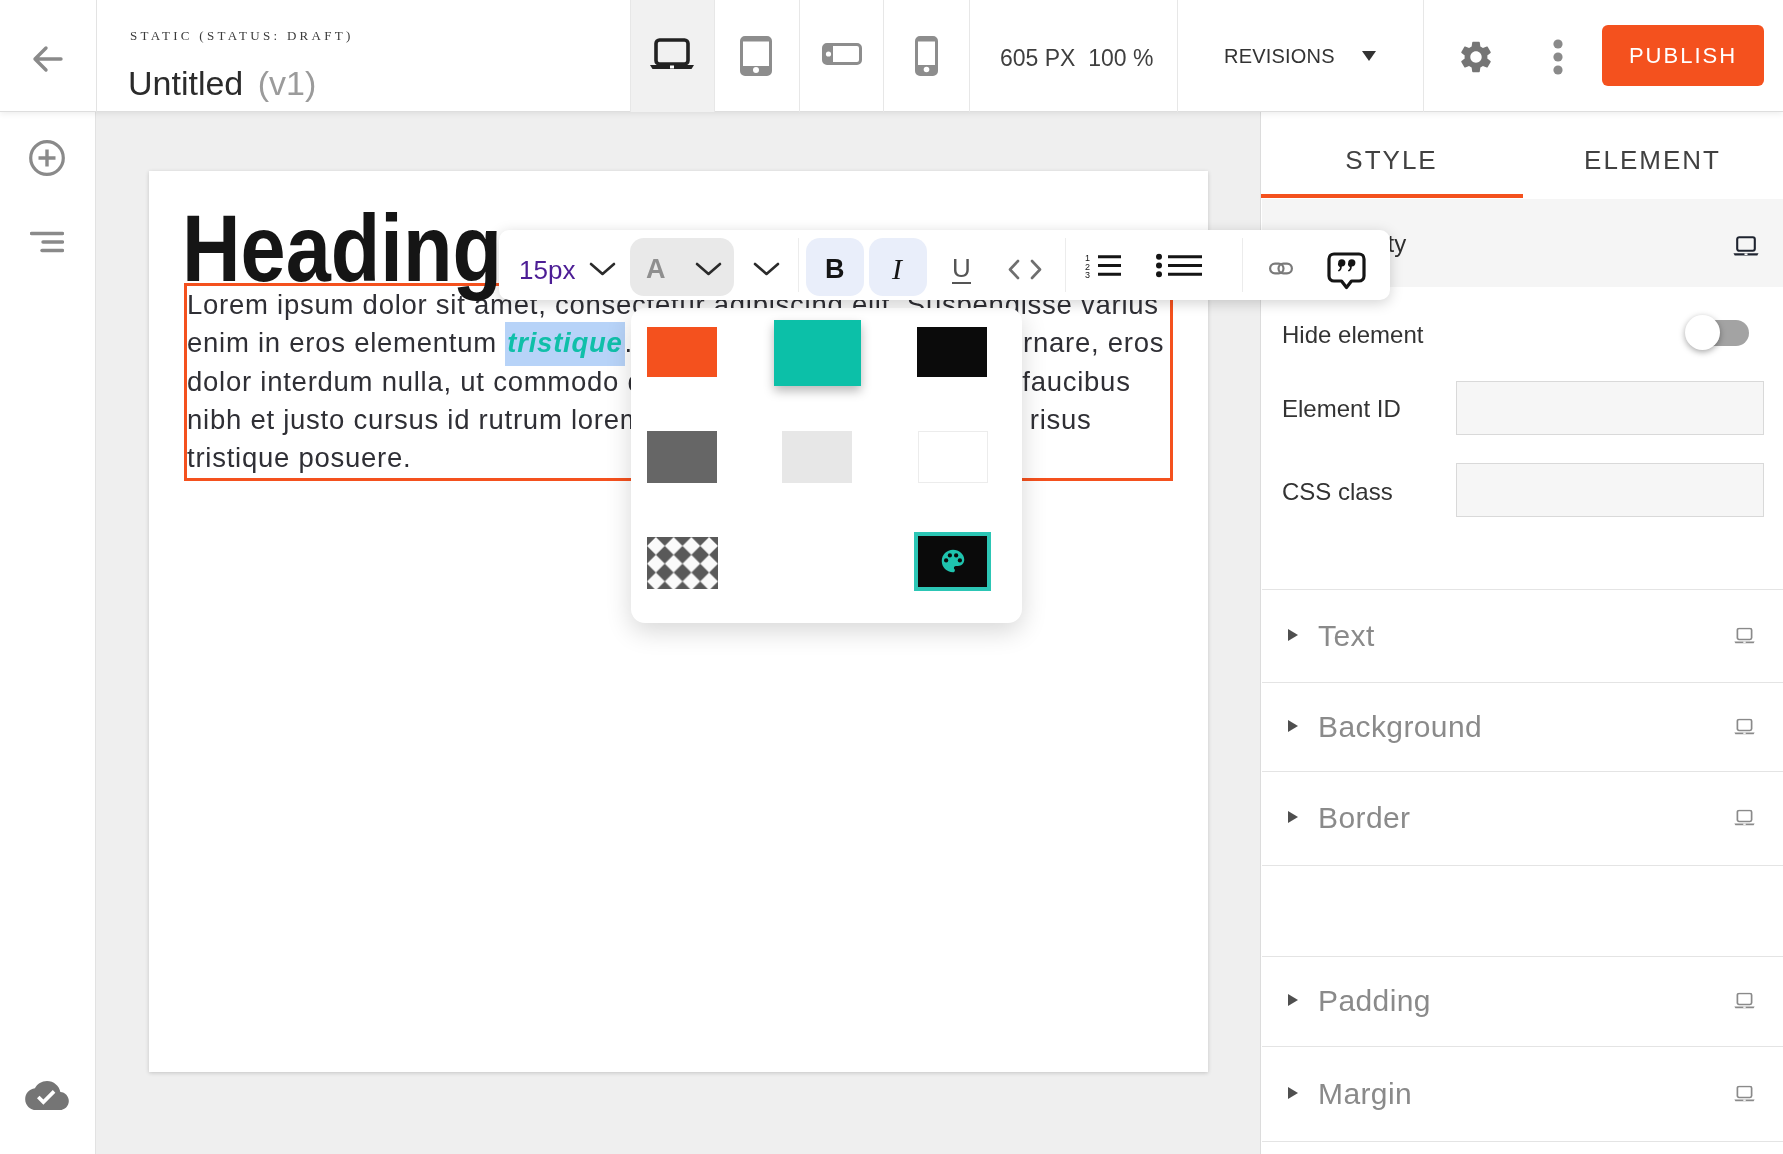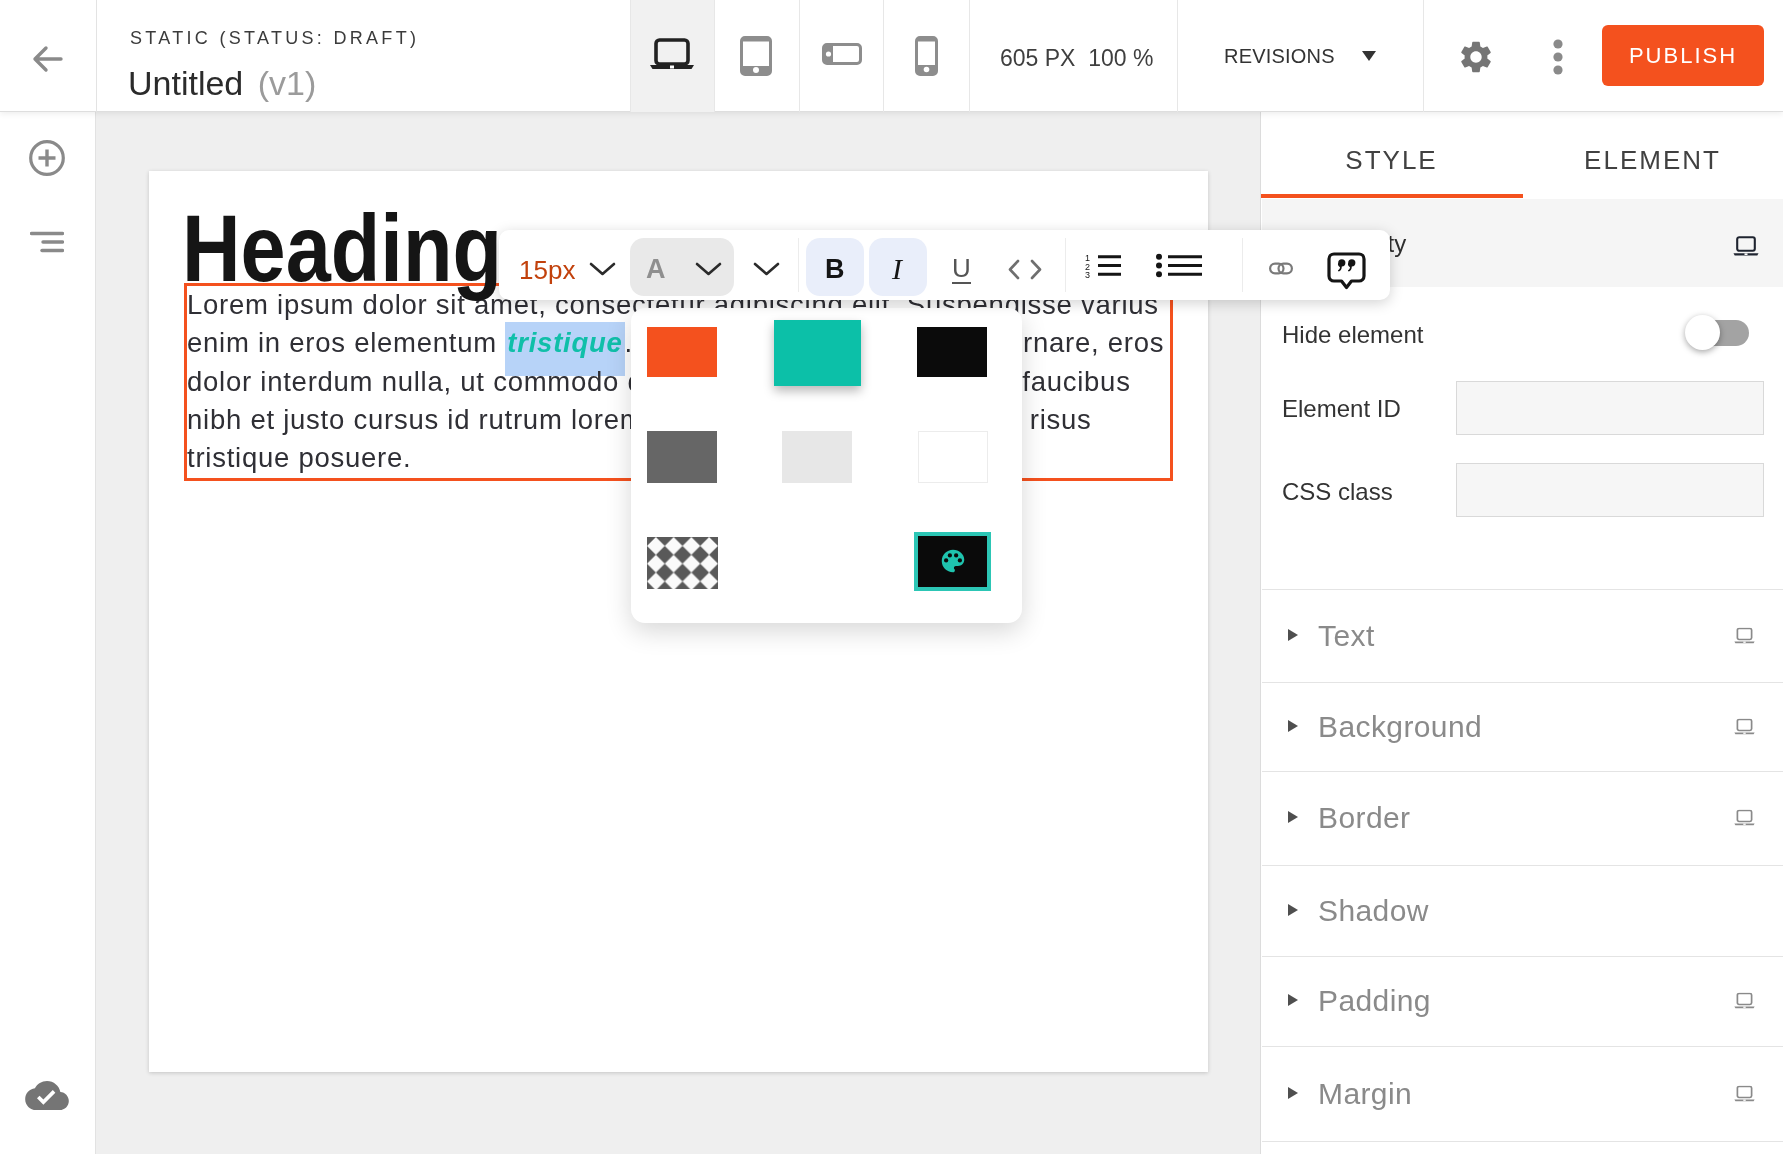--- a/index.html
+++ b/index.html
@@ -4,42 +4,42 @@
 <style>
   * { margin:0; padding:0; box-sizing:border-box; }
   html,body { width:1783px; height:1154px; overflow:hidden; }
   body { font-family:"Liberation Sans", sans-serif; background:#efefef; position:relative; }
 
   
   #header { position:absolute; left:0; top:0; width:1783px; height:112px; background:#fff;
     border-bottom:1px solid #dedede; box-shadow:0 2px 6px rgba(0,0,0,.07); z-index:30; }
   #hdr-div1 { position:absolute; left:96px; top:0; width:1px; height:112px; background:#e3e3e3; }
   .hcell-div { position:absolute; top:0; width:1px; height:112px; background:#e7e7e7; }
-  #static-lbl { position:absolute; left:130px; top:28px; font-size:18px; letter-spacing:3.3px; color:#3b3b3b; }
+  #static-lbl { position:absolute; left:130px; top:28px; font-size:13px; letter-spacing:3.3px; color:#3b3b3b;font-family:Liberation Serif, serif; }
   #title-lbl { position:absolute; left:128px; top:50px; font-size:34px; word-spacing:5px; color:#2b2b2b;margin-top:14px; }
   #title-lbl .v1 { color:#9b9b9b; }
   #cell-active { position:absolute; left:630px; top:0; width:85px; height:112px; background:#f1f1f1; }
   #pxlbl { position:absolute; left:1000px; top:45px; font-size:23px; color:#3f3f3f; }
   #revlbl { position:absolute; left:1224px; top:45px; font-size:20px; letter-spacing:0.2px; color:#333; }
   #publish { position:absolute; left:1602px; top:25px; width:162px; height:61px; background:#f4511e;
     border-radius:6px; color:#fff; font-size:22px; letter-spacing:2px; text-align:center; line-height:61px; }
 
   
   #sidebar { position:absolute; left:0; top:112px; width:96px; height:1042px; background:#fff;
     border-right:1px solid #e2e2e2; z-index:20; }
 
   
   #canvas { position:absolute; left:97px; top:112px; width:1163px; height:1042px; background:#efefef; }
   #page { position:absolute; left:149px; top:171px; width:1059px; height:901px; background:#fff;
     box-shadow:0 1px 4px rgba(0,0,0,.18); z-index:1; }
   #heading-svg { position:absolute; left:182px; top:186px; z-index:3; }
   #para { position:absolute; left:184px; top:283px; width:989px; height:198px;
     border:3px solid #f4511e; z-index:2; font-size:27.5px; line-height:38.3px; letter-spacing:0.75px; color:#2f2f35;
     padding-left:0; }
-  #para .sel { background:#b7d3f8; color:#10bfa9; font-style:italic; font-weight:bold; padding:5px 2px 18px; }
+  #para .sel { background:#b7d3f8; color:#10bfa9; font-style:italic; font-weight:bold; padding:5px 2px 8px; }
 
   
   #panel { position:absolute; left:1260px; top:112px; width:523px; height:1042px; background:#fff;
     border-left:1px solid #dcdcdc; z-index:5; }
   .tab { position:absolute; top:33px; width:261px; text-align:center; font-size:26px;
     letter-spacing:2px; color:#414141; }
   #tab-underline { position:absolute; left:0; top:82px; width:262px; height:4px; background:#f4511e; }
   #vis-bar { position:absolute; left:1px; top:87px; width:522px; height:88px; background:#f5f5f5; }
   #vis-bar .lbl { position:absolute; left:58px; top:31px; font-size:24px; color:#2f2f2f; }
   .plabel { position:absolute; left:21px; font-size:24px; color:#333; }
@@ -197,24 +197,20 @@
   <div class="secrow" style="top:659px;height:94px">
       <div class="arr"></div>
       <div class="slbl">Border</div>
     <svg class="licon" width="21" height="17" viewBox="0 0 26 21">
         <rect x="4.2" y="1.2" width="17.6" height="13.6" rx="2" fill="none" stroke="#8a8a8a" stroke-width="2.1"></rect>
         <path d="M0.5 17.2 h25 l-1.2 2.4 h-22.6 z" fill="#8a8a8a"></path>
         <rect x="11.5" y="17.4" width="3" height="1.6" fill="#fff"></rect>
       </svg>
     </div>
   <div class="sec-div" style="top:753px"></div>
-  <div class="secrow" style="top:753px;height:91px">
-      <div class="arr"></div>
-      <div class="slbl">Shadow</div>
-    </div>
   <div class="sec-div" style="top:844px"></div>
   <div class="secrow" style="top:844px;height:90px">
       <div class="arr"></div>
       <div class="slbl">Padding</div>
     <svg class="licon" width="21" height="17" viewBox="0 0 26 21">
         <rect x="4.2" y="1.2" width="17.6" height="13.6" rx="2" fill="none" stroke="#8a8a8a" stroke-width="2.1"></rect>
         <path d="M0.5 17.2 h25 l-1.2 2.4 h-22.6 z" fill="#8a8a8a"></path>
         <rect x="11.5" y="17.4" width="3" height="1.6" fill="#fff"></rect>
       </svg>
     </div>
@@ -224,21 +220,21 @@
       <div class="slbl">Margin</div>
     <svg class="licon" width="21" height="17" viewBox="0 0 26 21">
         <rect x="4.2" y="1.2" width="17.6" height="13.6" rx="2" fill="none" stroke="#8a8a8a" stroke-width="2.1"></rect>
         <path d="M0.5 17.2 h25 l-1.2 2.4 h-22.6 z" fill="#8a8a8a"></path>
         <rect x="11.5" y="17.4" width="3" height="1.6" fill="#fff"></rect>
       </svg>
     </div>
   <div class="sec-div" style="top:1029px"></div>
 </div>
 <div id="toolbar">
-  <div class="tb" style="left:20px;top:25px;font-size:26px;color:#c2410c">15px</div>
+  <div class="tb" style="left:20px;top:25px;font-size:26px;color:#4c1d95">15px</div>
   <svg class="tb" style="left:90px;top:32px" width="27" height="14" viewBox="0 0 27 14">
     <path d="M2 2 L13.5 12 L25 2" fill="none" stroke="#2b2b2b" stroke-width="2.6" stroke-linecap="round" stroke-linejoin="round"></path>
   </svg>
   <div class="tbtn" id="tb-a"></div>
   <div class="tb" style="left:147px;top:24px;font-size:27px;font-weight:bold;color:#8f8f8f">A</div>
   <svg class="tb" style="left:196px;top:32px" width="27" height="14" viewBox="0 0 27 14">
     <path d="M2 2 L13.5 12 L25 2" fill="none" stroke="#2b2b2b" stroke-width="2.6" stroke-linecap="round" stroke-linejoin="round"></path>
   </svg>
   <svg class="tb" style="left:254px;top:32px" width="27" height="14" viewBox="0 0 27 14">
     <path d="M2 2 L13.5 12 L25 2" fill="none" stroke="#2b2b2b" stroke-width="2.6" stroke-linecap="round" stroke-linejoin="round"></path>

